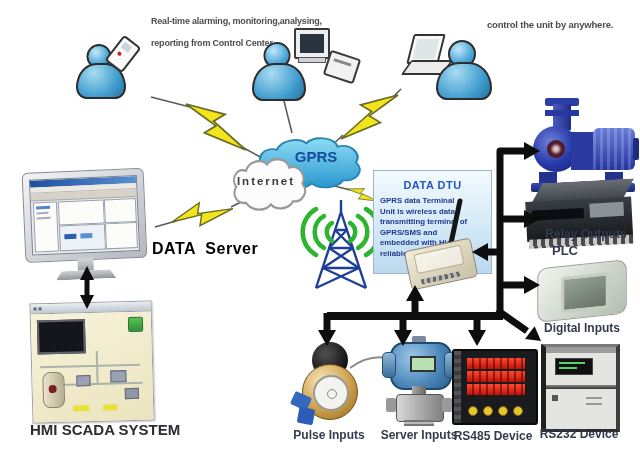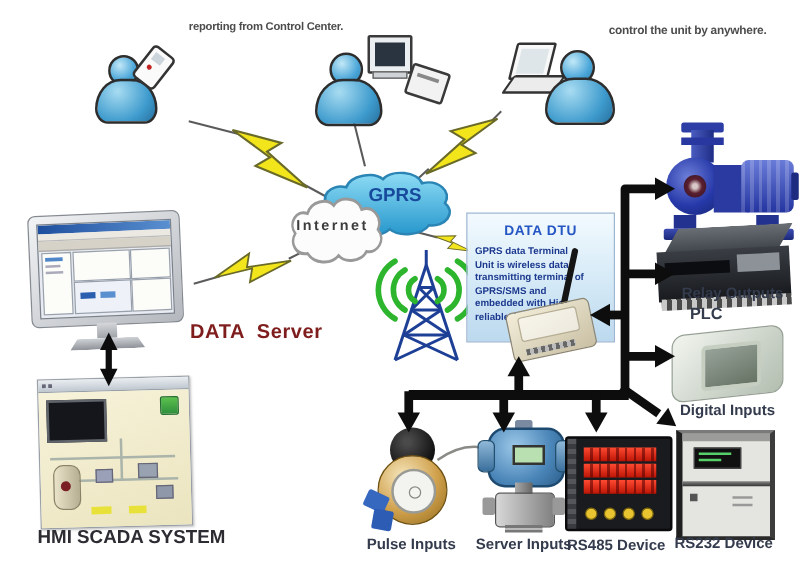--- a/index.html
+++ b/index.html
@@ -105,20 +105,21 @@
       <path d="M332,223 A10.4,10.4 0 0 0 332,241"></path>
       <path d="M324,216 A18.4,18.4 0 0 0 324,248"></path>
       <path d="M316,209 A26.5,26.5 0 0 0 316,255"></path>
       <path d="M350,223 A10.4,10.4 0 0 1 350,241"></path>
       <path d="M358,216 A18.4,18.4 0 0 1 358,248"></path>
       <path d="M366,209 A26.5,26.5 0 0 1 366,255"></path>
     </g>
   </svg>
 
   <div class="abs note" style="left:151px;top:10px;z-index:4;font-size:9px">
+    <div>Real-time alarming, monitoring,analysing,</div>
     <div>reporting from Control Center.</div>
   </div>
   <div class="abs note" style="left:487px;top:14px;z-index:4">
     <div>control the unit by anywhere.</div>
   </div>
 
   <div class="abs cloud-label" style="left:284px;top:148px;width:64px;font-size:15px;color:#174a9c">GPRS</div>
   <div class="abs cloud-label" style="left:236px;top:175px;width:60px;font-size:11.5px;color:#3c3c3c;letter-spacing:2px">Internet</div>
 
   <div class="abs person" style="left:76px;top:44px;width:46px;height:52px">
@@ -182,21 +183,21 @@
       <div class="abs mon-pane" style="left:73px;top:22px;width:30px;height:22px"></div>
       <div class="abs mon-pane" style="left:27px;top:46px;width:44px;height:24px;background:#eef2f8">
         <div class="abs" style="left:4px;top:8px;width:12px;height:5px;background:#2a5fb0"></div>
         <div class="abs" style="left:20px;top:8px;width:12px;height:5px;background:#5a8fd0"></div>
       </div>
       <div class="abs mon-pane" style="left:73px;top:46px;width:30px;height:24px"></div>
     </div>
     <div class="abs" id="mon-neck"></div>
     <div class="abs" id="mon-base"></div>
   </div>
-  <div class="abs" style="left:152px;top:257px;font-size:16px;font-weight:bold;color:#7f1d1d;white-space:pre;letter-spacing:0.5px;z-index:5">DATA  Server</div>
+  <div class="abs" style="left:152px;top:240px;font-size:16px;font-weight:bold;color:#000000;white-space:pre;letter-spacing:0.5px;z-index:5">DATA  Server</div>
 
   <div class="abs" id="hmi">
     <div class="abs" id="hmi-titlebar">
       <div class="abs" style="left:3px;top:3px;width:3px;height:3px;background:#667"></div>
       <div class="abs" style="left:8px;top:3px;width:3px;height:3px;background:#667"></div>
     </div>
     <div class="abs" id="hmi-content">
       <div class="hmi-part" style="left:6px;top:6px;width:44px;height:30px;background:#14161b;border:2px solid #60656c"></div>
       <div class="hmi-part" style="right:8px;top:5px;width:13px;height:13px;background:linear-gradient(#5cc24e,#2e8f3c);border:1px solid #1f6b2d;border-radius:2px"></div>
       <div class="hmi-part" style="left:8px;top:52px;width:100px;height:2px;background:#aab4aa"></div>

